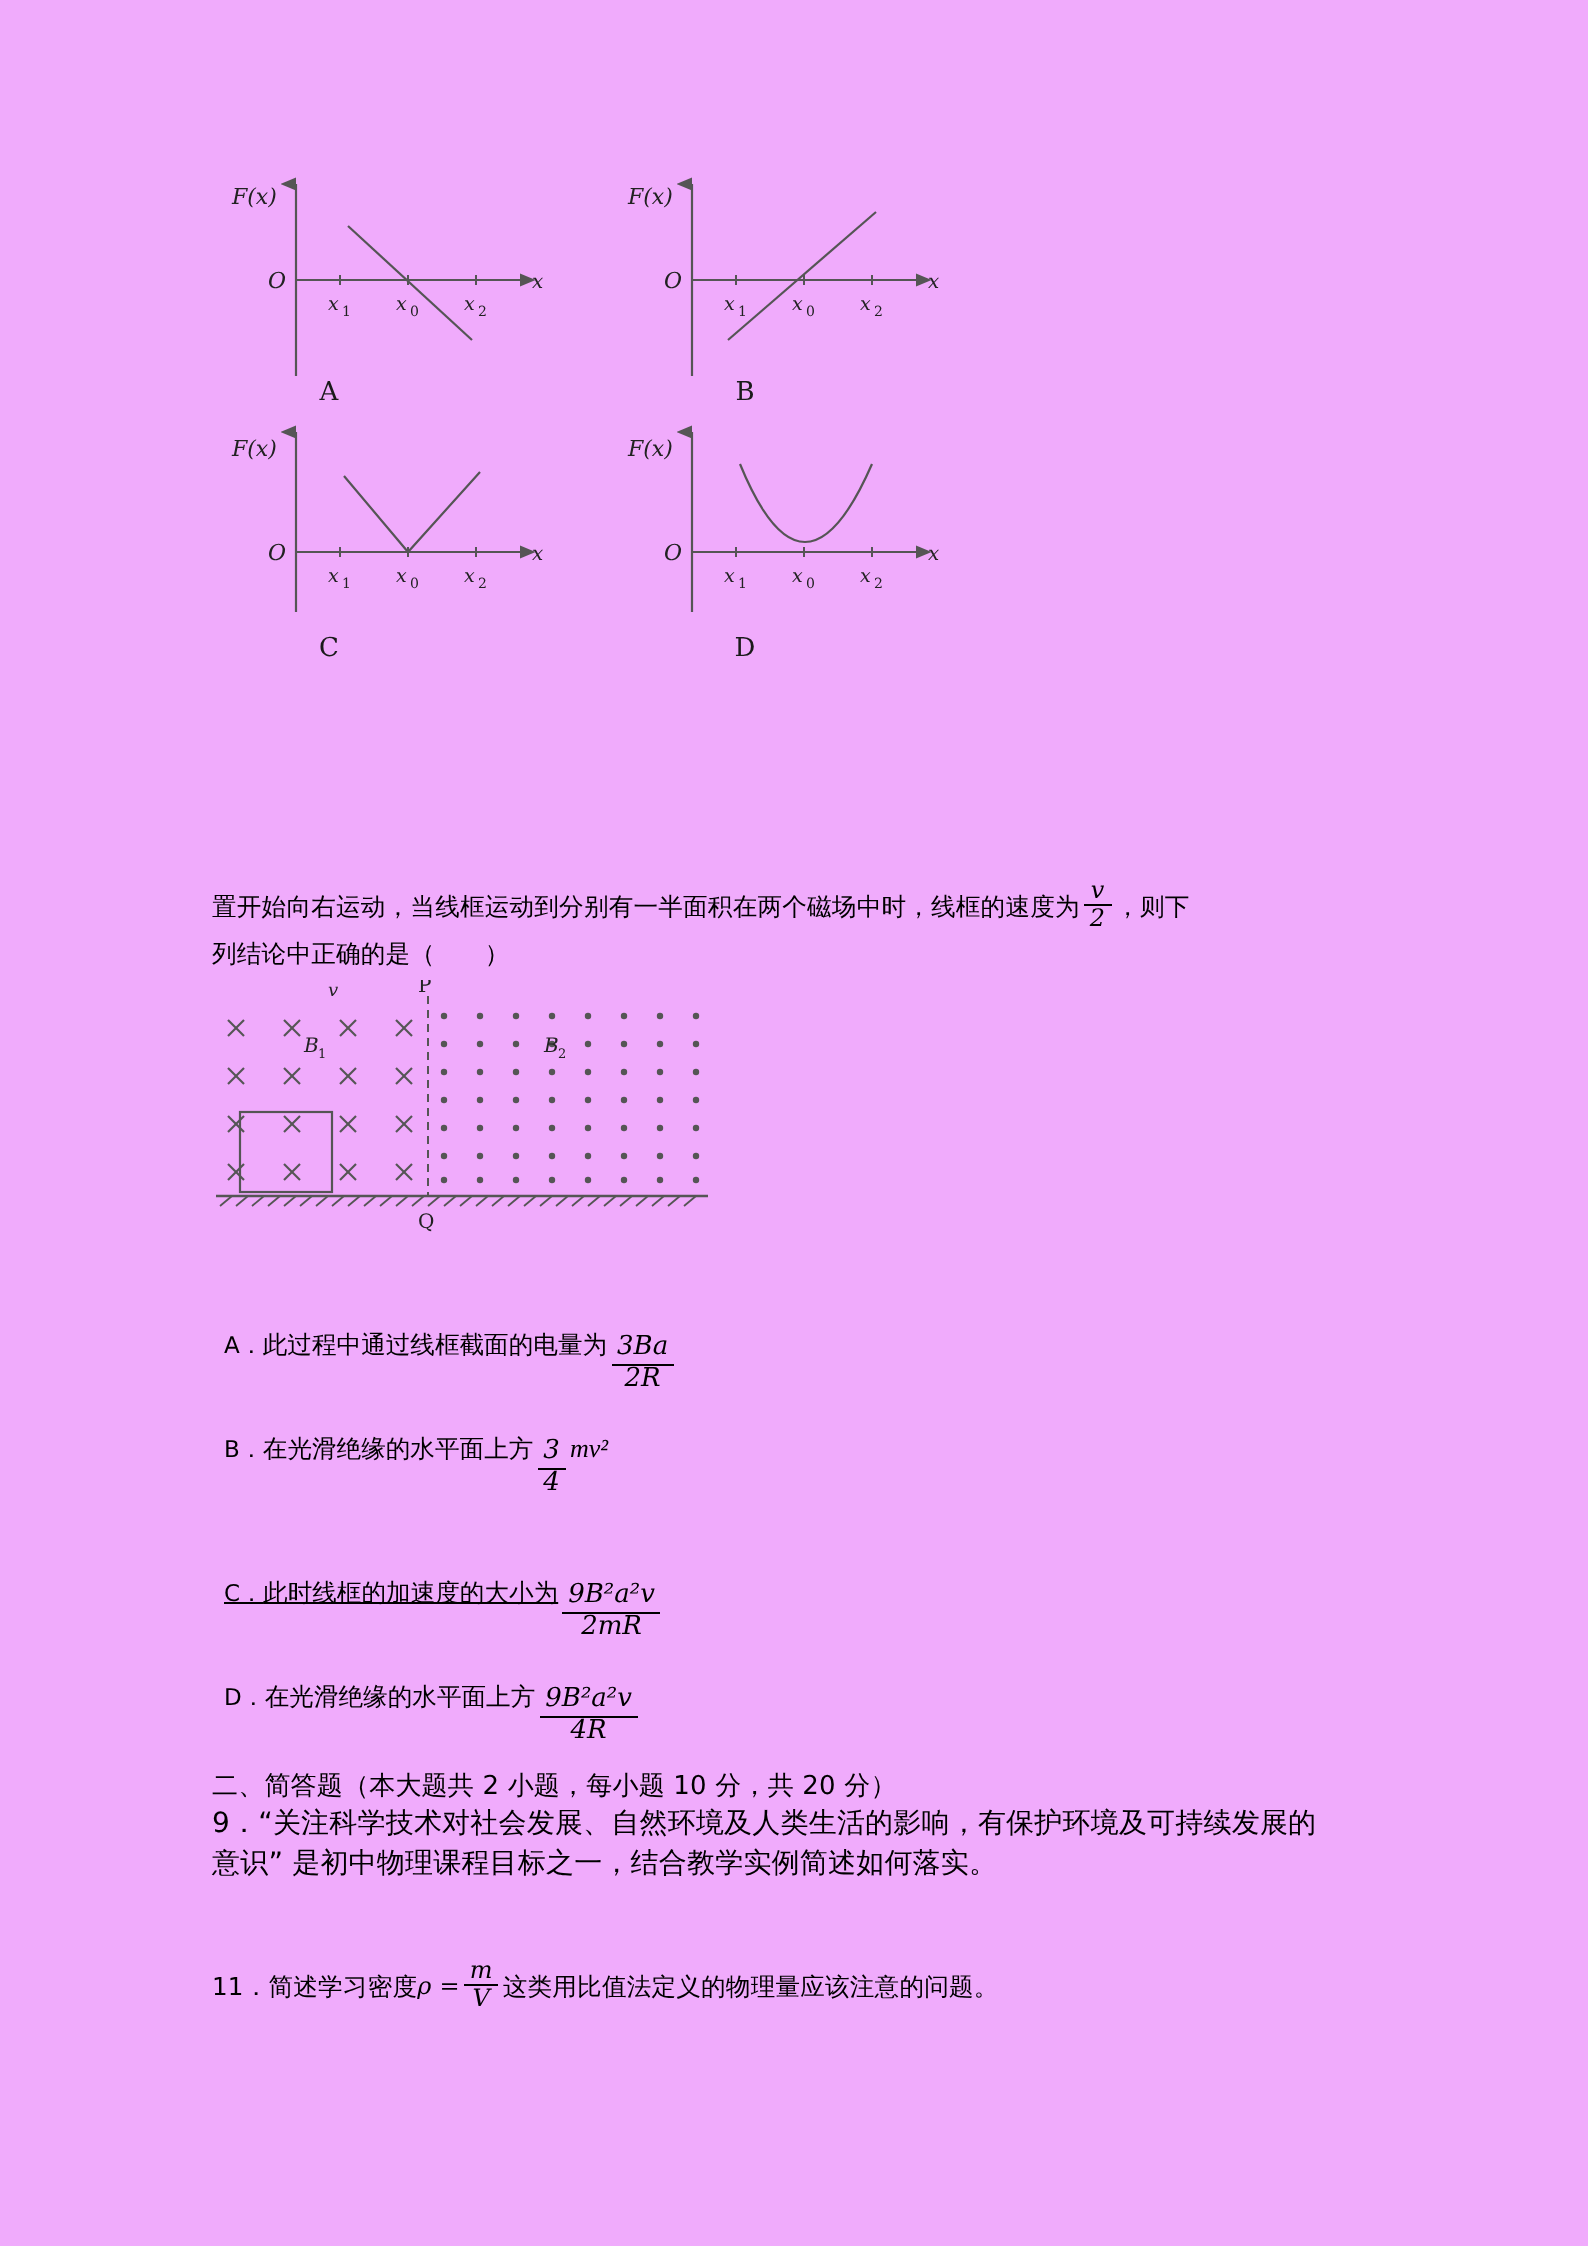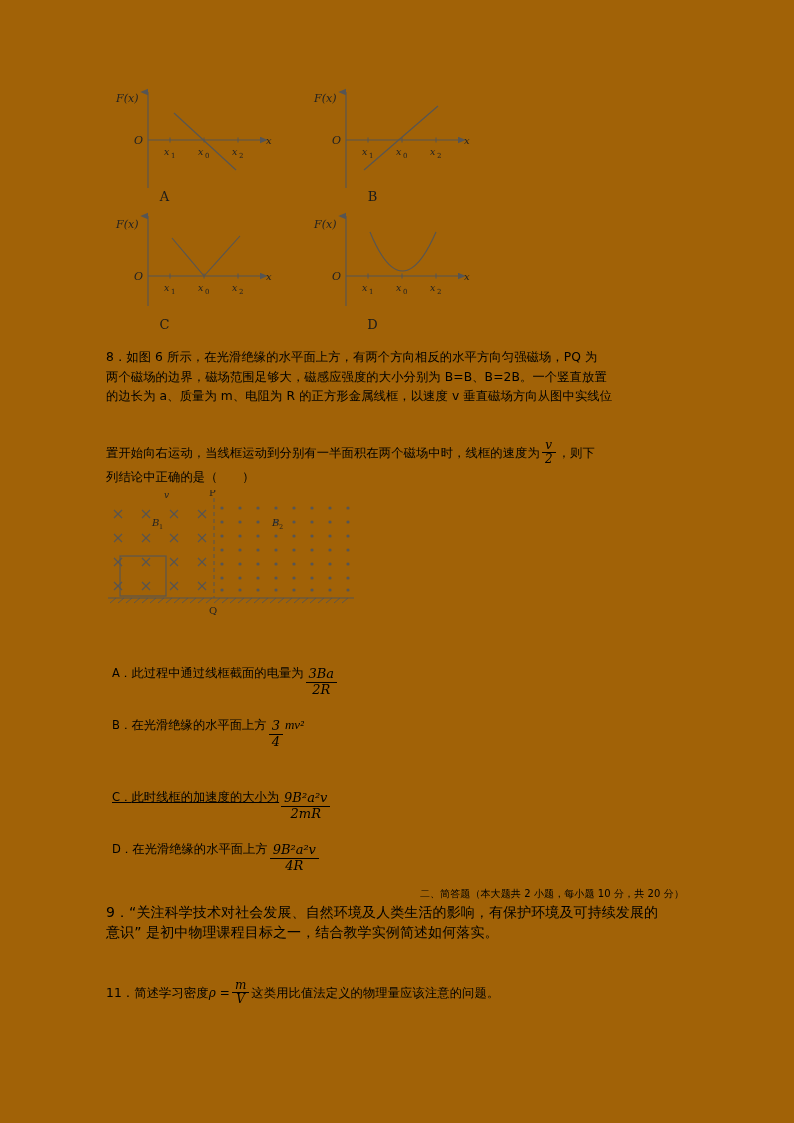--- a/index.html
+++ b/index.html
@@ -14,21 +14,21 @@
     position: relative;
     font-family: "DejaVu Sans", "Liberation Sans", sans-serif;
     color: #000000;
     overflow: hidden;
   }
   .page {
     position: absolute;
     left: 0; top: 0;
     width: 794px;
     height: 1123px;
-    background: #a16207;
+    background: #f0abfc;
   }
 
   
   .fig-graphs {
     position: absolute;
     left: 108px;
     top: 78px;
     width: 400px;
     height: 250px;
   }
@@ -131,23 +131,22 @@
     font-family: "DejaVu Sans", "Liberation Sans", sans-serif;
     font-size: 11.5px;
   }
 
   
   .sec2-head {
     position: absolute;
     left: 106px;
     top: 884px;
     width: 578px;
-    font-size: 10px;
+    font-size: 13px;
     line-height: 19px;
-    text-align: right;
   }
   .q9 {
     position: absolute;
     left: 106px;
     top: 903px;
     width: 578px;
     font-size: 14px;
     line-height: 19.5px;
   }
   .q10 {
@@ -261,25 +260,20 @@
         <text x="90" y="85" font-family="DejaVu Serif, serif" font-style="italic" font-size="9.5" fill="#222">x</text>
         <text x="97" y="88" font-family="DejaVu Serif, serif" font-size="7" fill="#222">0</text>
         <text x="124" y="85" font-family="DejaVu Serif, serif" font-style="italic" font-size="9.5" fill="#222">x</text>
         <text x="131" y="88" font-family="DejaVu Serif, serif" font-size="7" fill="#222">2</text>
         <text x="158" y="74" font-family="DejaVu Serif, serif" font-style="italic" font-size="10" fill="#222">x</text>
       </svg>
       <div class="graph-letter gl-d">D</div>
     </div>
   </div>
 
-  <div class="q-text q8-block">
-    <div>8．如图 6 所示，在光滑绝缘的水平面上方，有两个方向相反的水平方向匀强磁场，PQ 为</div>
-    <div>两个磁场的边界，磁场范围足够大，磁感应强度的大小分别为 B=B、B=2B。一个竖直放置</div>
-    <div>的边长为 a、质量为 m、电阻为 R 的正方形金属线框，以速度 v 垂直磁场方向从图中实线位</div>
-  </div>
 
   <div class="q-text q8-line4">
     <div>
       <span>置开始向右运动，当线框运动到分别有一半面积在两个磁场中时，线框的速度为</span><span class="frac"><span class="num">v</span><span class="den">2</span></span><span>，则下</span>
     </div>
     <div>列结论中正确的是（　　）</div>
   </div>
 
   <div class="fig-field">
     <svg width="300" height="128" viewBox="0 0 300 128">

